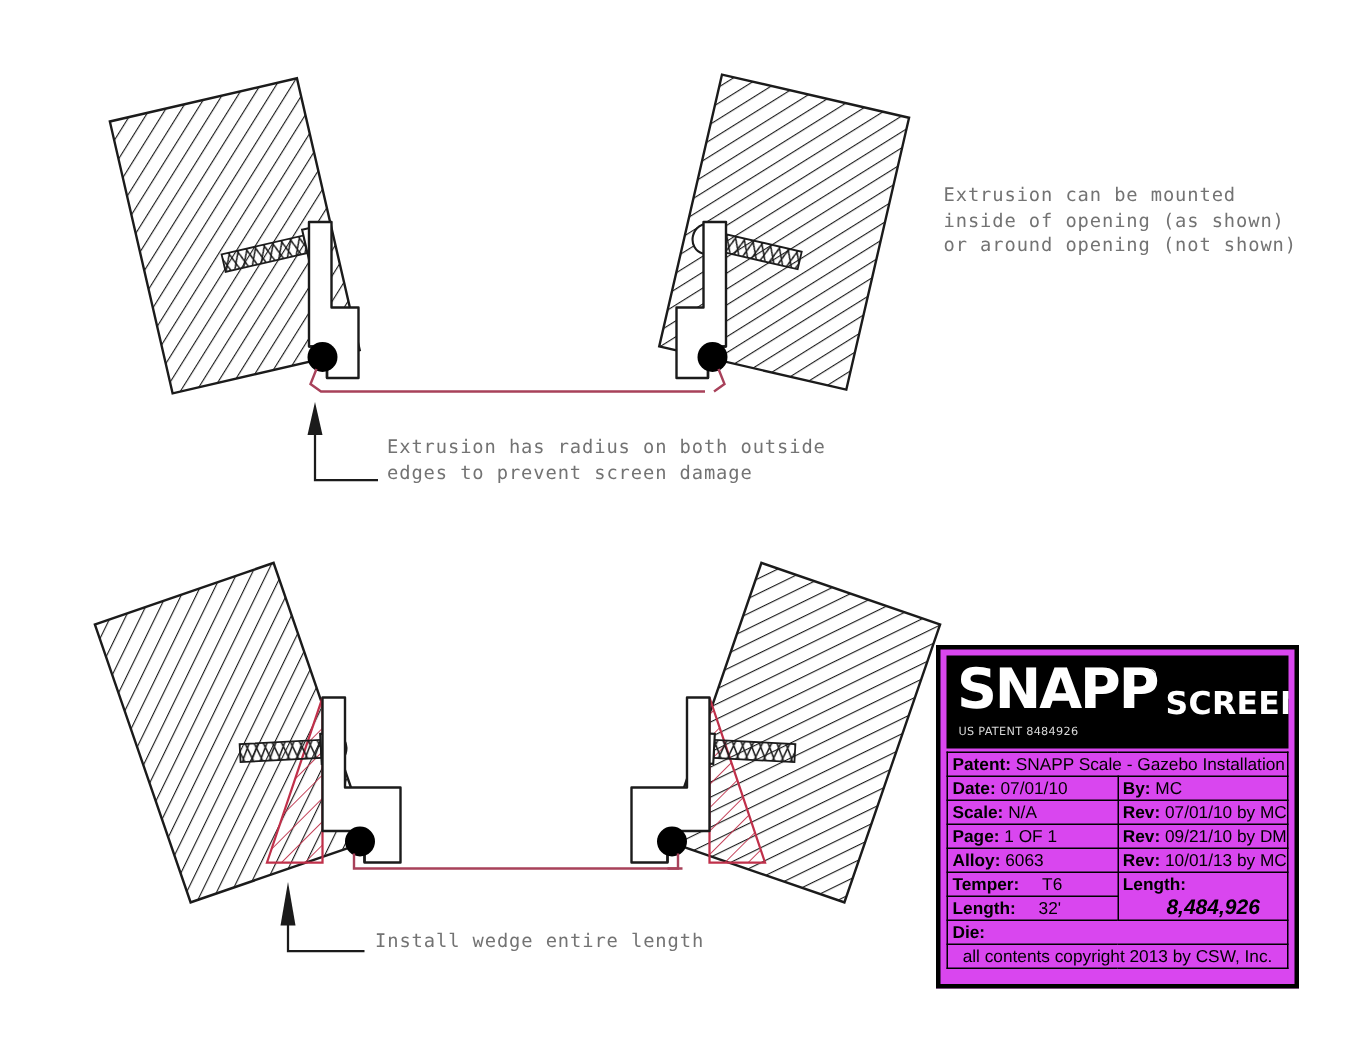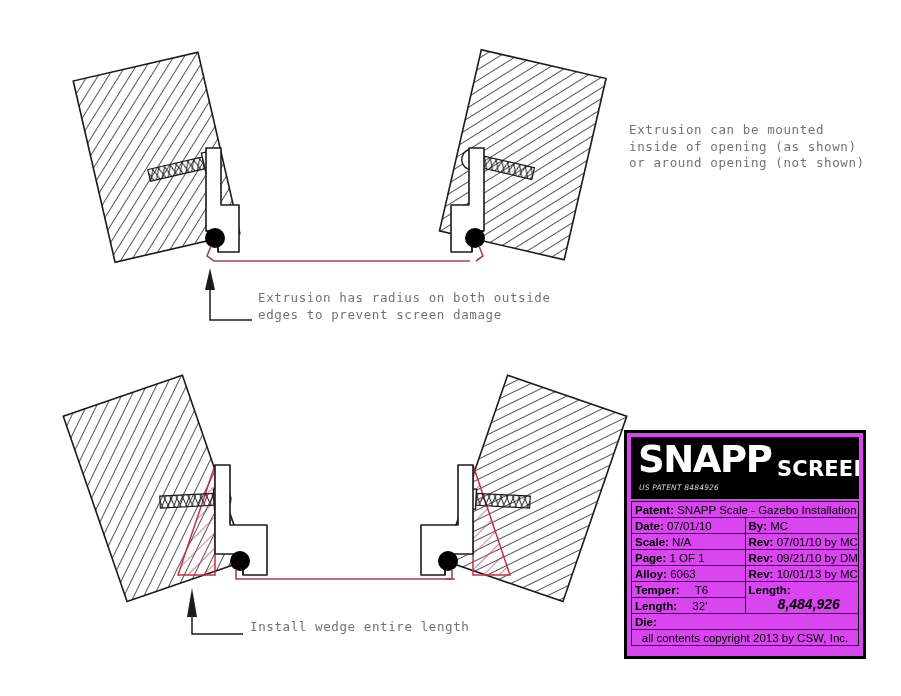--- a/index.html
+++ b/index.html
@@ -84,21 +84,20 @@
     letter-spacing: 0.2px;
   }
   #logo-patent {
     position: absolute;
     left: 8px;
     top: 46px;
     color: #d8d8d8;
     font-family: "DejaVu Sans", sans-serif;
     font-size: 7.5px;
     letter-spacing: 0.2px;
-    font-style: italic;
   }
   table.tb {
     width: 100%;
     border-collapse: collapse;
     table-layout: fixed;
     margin-top: 2px;
   }
   table.tb td {
     border: 1px solid #000000;
     font-family: "Liberation Sans", sans-serif;

